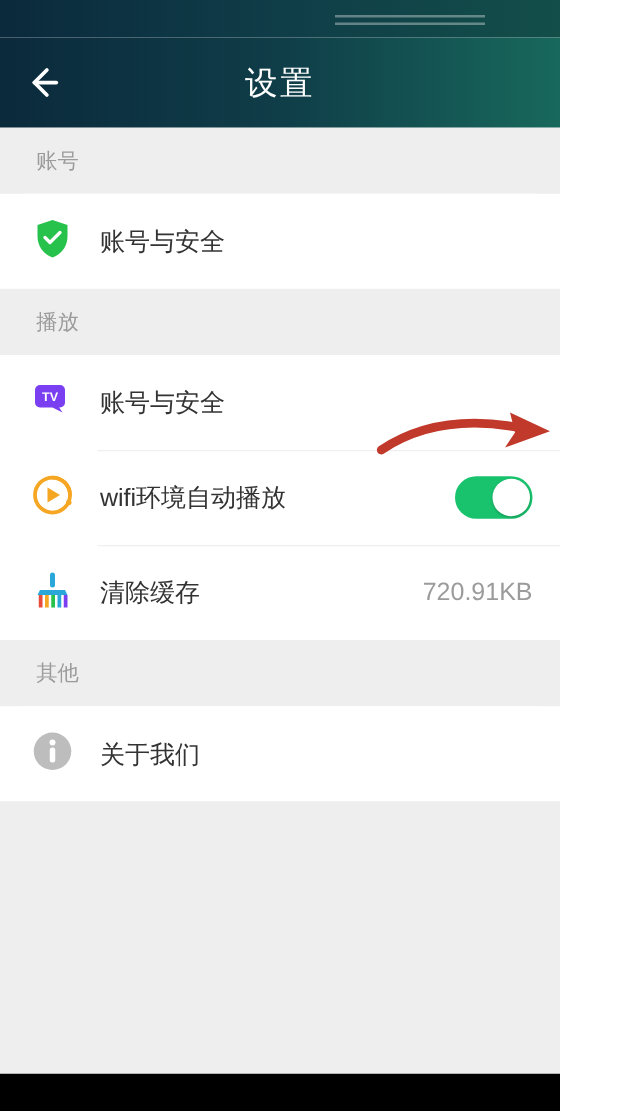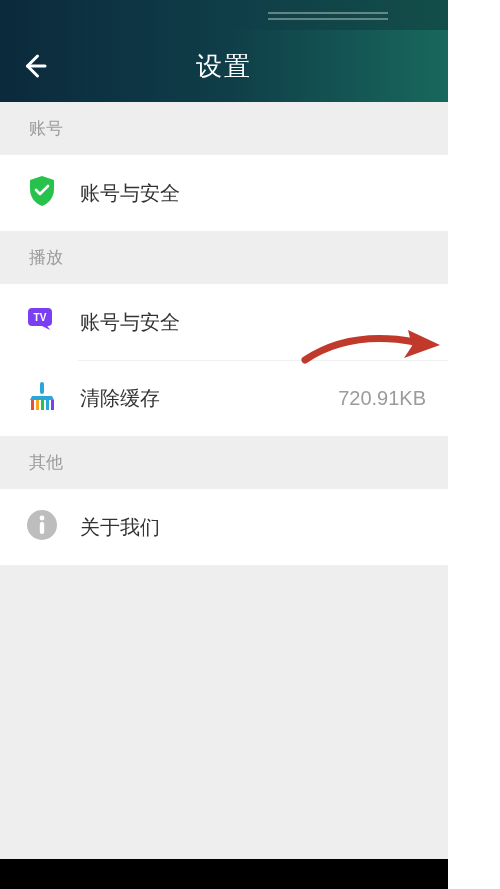--- a/index.html
+++ b/index.html
@@ -68,20 +68,34 @@
       <div class="icon-wrap">
         <svg viewBox="0 0 36 36">
           <rect x="4" y="6" width="24" height="18" rx="4" fill="#7b3ff2"></rect>
           <text x="16" y="19" font-size="10" font-weight="700" fill="#fff" text-anchor="middle" font-family="Arial">TV</text>
           <path d="M22 22 L26 28 L18 24 Z" fill="#7b3ff2"></path>
         </svg>
       </div>
       <div class="label">账号与安全</div>
     </div>
 
+    <div class="row" style="cursor:default;">
+      <div class="icon-wrap">
+        <svg viewBox="0 0 36 36">
+          <circle cx="18" cy="18" r="14" fill="none" stroke="#f5a623" stroke-width="3"></circle>
+          <path d="M18 4 A14 14 0 0 1 32 18" fill="none" stroke="#f5a623" stroke-width="3" stroke-linecap="round"></path>
+          <polygon points="14,12 14,24 24,18" fill="#f5a623"></polygon>
+          <circle cx="31" cy="24" r="2.2" fill="#f5a623"></circle>
+        </svg>
+      </div>
+      <div class="label">wifi环境自动播放</div>
+      <div class="toggle on">
+        <div class="knob"></div>
+      </div>
+    </div>
 
     <div class="row">
       <div class="icon-wrap">
         <svg viewBox="0 0 36 36">
           <rect x="16" y="4" width="4" height="12" rx="2" fill="#2aa7d9"></rect>
           <path d="M8 18 H28 L30 22 H6 Z" fill="#2aa7d9"></path>
           <rect x="7" y="22" width="3" height="10" fill="#e74c3c"></rect>
           <rect x="12" y="22" width="3" height="10" fill="#f5a623"></rect>
           <rect x="17" y="22" width="3" height="10" fill="#27c24c"></rect>
           <rect x="22" y="22" width="3" height="10" fill="#2aa7d9"></rect>

